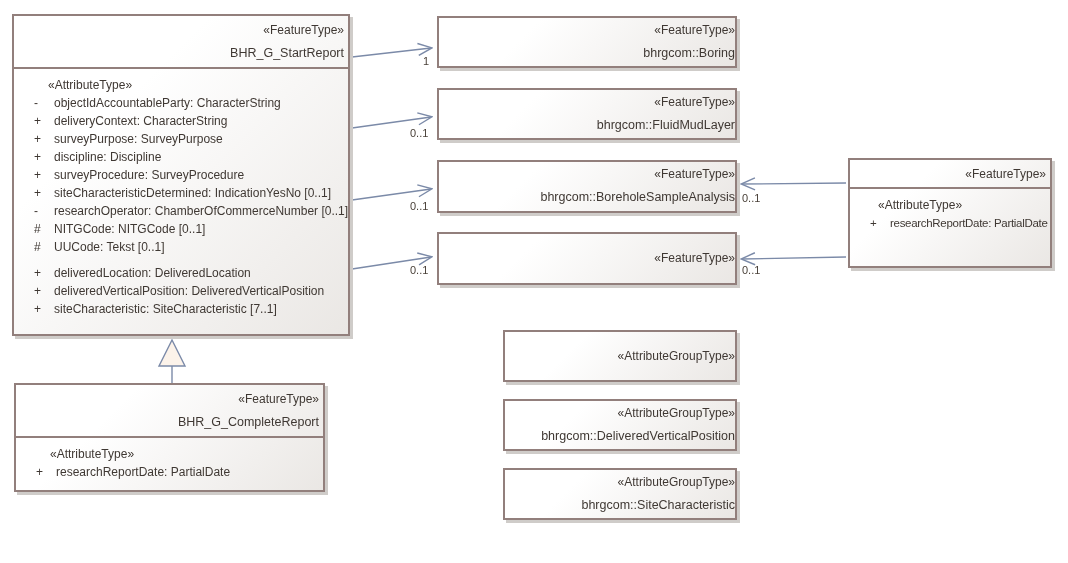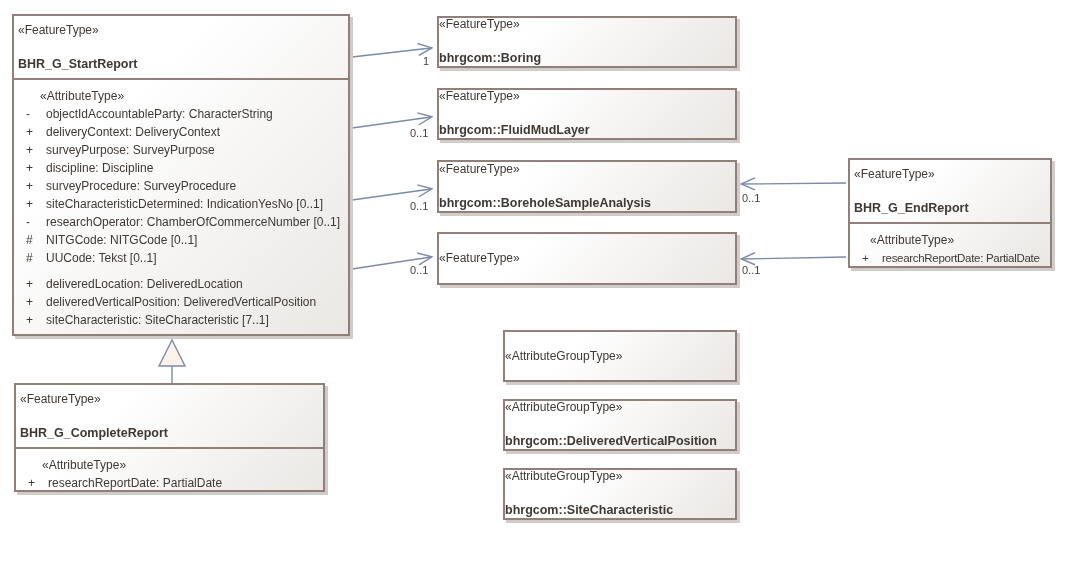--- a/index.html
+++ b/index.html
@@ -8,24 +8,24 @@
     font-family:"Liberation Sans",sans-serif;color:#3f3833;overflow:hidden;
   }
   #diagram{position:absolute;inset:0;}
   svg.connectors{position:absolute;left:0;top:0;z-index:1;pointer-events:none;}
   .uml-class{
     position:absolute;z-index:2;box-sizing:border-box;
     border:2px solid #927f7c;
     background:linear-gradient(135deg,#ffffff 30%,#eae7e4 100%);
     box-shadow:3px 3px 0 #cfccc9;
   }
-  .title{box-sizing:border-box;text-align:left;padding:7px 4px 5px;border-radius:15px;}
+  .title{box-sizing:border-box;text-align:right;padding:7px 4px 5px;border-radius:15px;}
   .stereotype{font-size:12px;line-height:15px;}
-  .cls-name{font-size:12.5px;font-weight:bold;line-height:17px;margin-top:18px;white-space:nowrap;}
-  .compartment{box-sizing:border-box;border-top:2px solid #927f7c;padding:7px 4px 4px 10px;overflow:hidden;}
+  .cls-name{font-size:12.5px;font-weight:normal;line-height:17px;margin-top:7px;white-space:nowrap;}
+  .compartment{box-sizing:border-box;border-top:2px solid #927f7c;padding:7px 4px 4px 18px;overflow:hidden;}
   .attr-header{font-size:12px;line-height:18px;padding-left:16px;white-space:nowrap;}
   .attr-row{font-size:12px;line-height:18px;display:flex;white-space:nowrap;}
   .attr-vis{flex:0 0 22px;padding-left:2px;box-sizing:border-box;}
   .attr-text{flex:1 1 auto;}
   .single{display:flex;flex-direction:column;justify-content:center;}
   .single .title{padding:0;}
   .gap{height:8px;}
   .mult{position:absolute;z-index:3;font-size:11px;line-height:13px;color:#4a4139;}
   .tight .attr-row{font-size:11.5px;letter-spacing:-0.3px;}
 </style>
@@ -65,21 +65,21 @@
       <div class="cls-name">BHR_G_StartReport</div>
     </div>
     <div class="compartment">
       <div class="attr-header">«AttributeType»</div>
       <div class="attr-row">
           <span class="attr-vis">-</span>
           <span class="attr-text">objectIdAccountableParty: CharacterString</span>
         </div>
       <div class="attr-row">
           <span class="attr-vis">+</span>
-          <span class="attr-text">deliveryContext: DeliveryContext</span>
+          <span class="attr-text">deliveryContext: CharacterString</span>
         </div>
       <div class="attr-row">
           <span class="attr-vis">+</span>
           <span class="attr-text">surveyPurpose: SurveyPurpose</span>
         </div>
       <div class="attr-row">
           <span class="attr-vis">+</span>
           <span class="attr-text">discipline: Discipline</span>
         </div>
       <div class="attr-row">
@@ -141,21 +141,20 @@
 
   <div class="uml-class single" style="left:437px;top:232px;width:300px;height:53px;">
     <div class="title">
       <div class="stereotype">«FeatureType»</div>
     </div>
   </div>
 
   <div class="uml-class tight" style="left:848px;top:158px;width:204px;height:110px;">
     <div class="title">
       <div class="stereotype">«FeatureType»</div>
-      <div class="cls-name">BHR_G_EndReport</div>
     </div>
     <div class="compartment">
       <div class="attr-header" style="padding-left:10px;">«AttributeType»</div>
       <div class="attr-row">
           <span class="attr-vis">+</span>
           <span class="attr-text">researchReportDate: PartialDate</span>
         </div>
     </div>
   </div>
 

